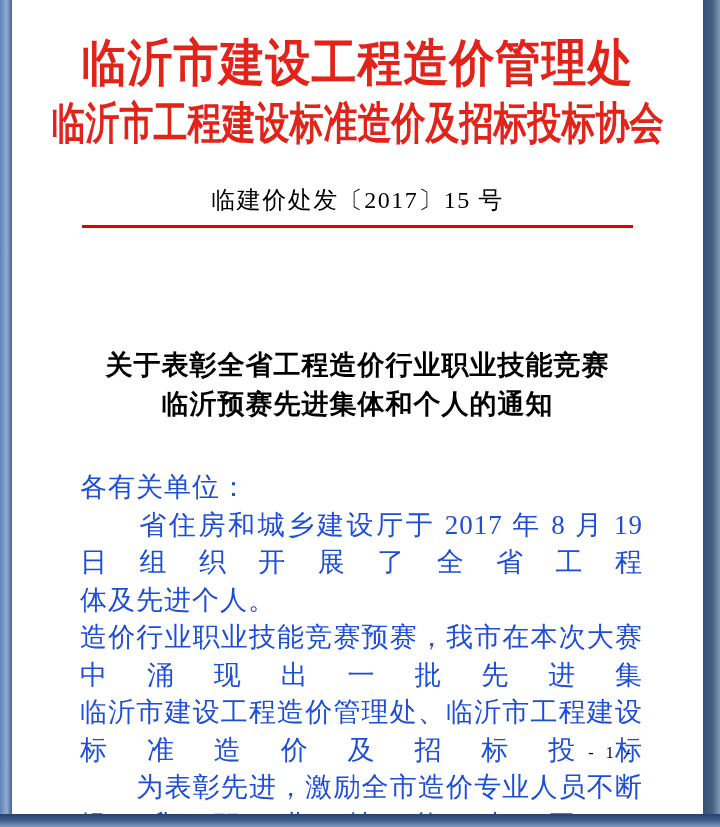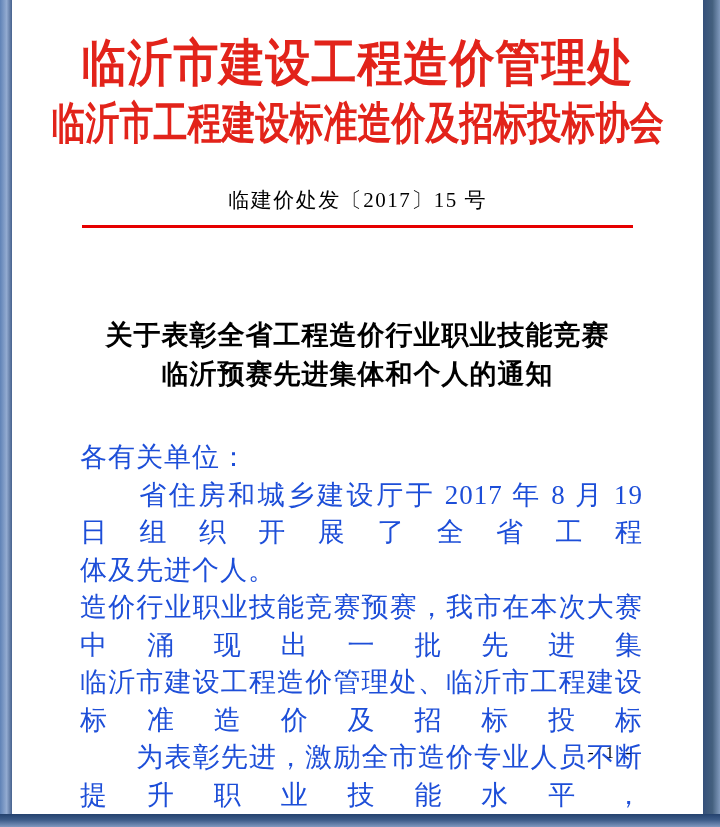--- a/index.html
+++ b/index.html
@@ -65,31 +65,31 @@
     font-size: 34px;
     line-height: 52px;
     letter-spacing: 0px;
     transform: scaleY(1.30);
     white-space: nowrap;
   }
   .docnum {
     margin-top: 38px;
     text-align: center;
     color: #000000;
-    font-size: 21px;
+    font-size: 24px;
     letter-spacing: 1.5px;
     line-height: 24px;
   }
   .rule {
     height: 3px;
     margin: 13px 70px 0 70px;
     background: var(--red-rule, #e60000);
   }
   .title1 {
-    margin-top: 88px;
+    margin-top: 118px;
     text-align: center;
     color: #000000;
     font-weight: bold;
     font-size: 27px;
     line-height: 39px;
     letter-spacing: 1px;
   }
   .title2 {
     text-align: center;
     color: #000000;

